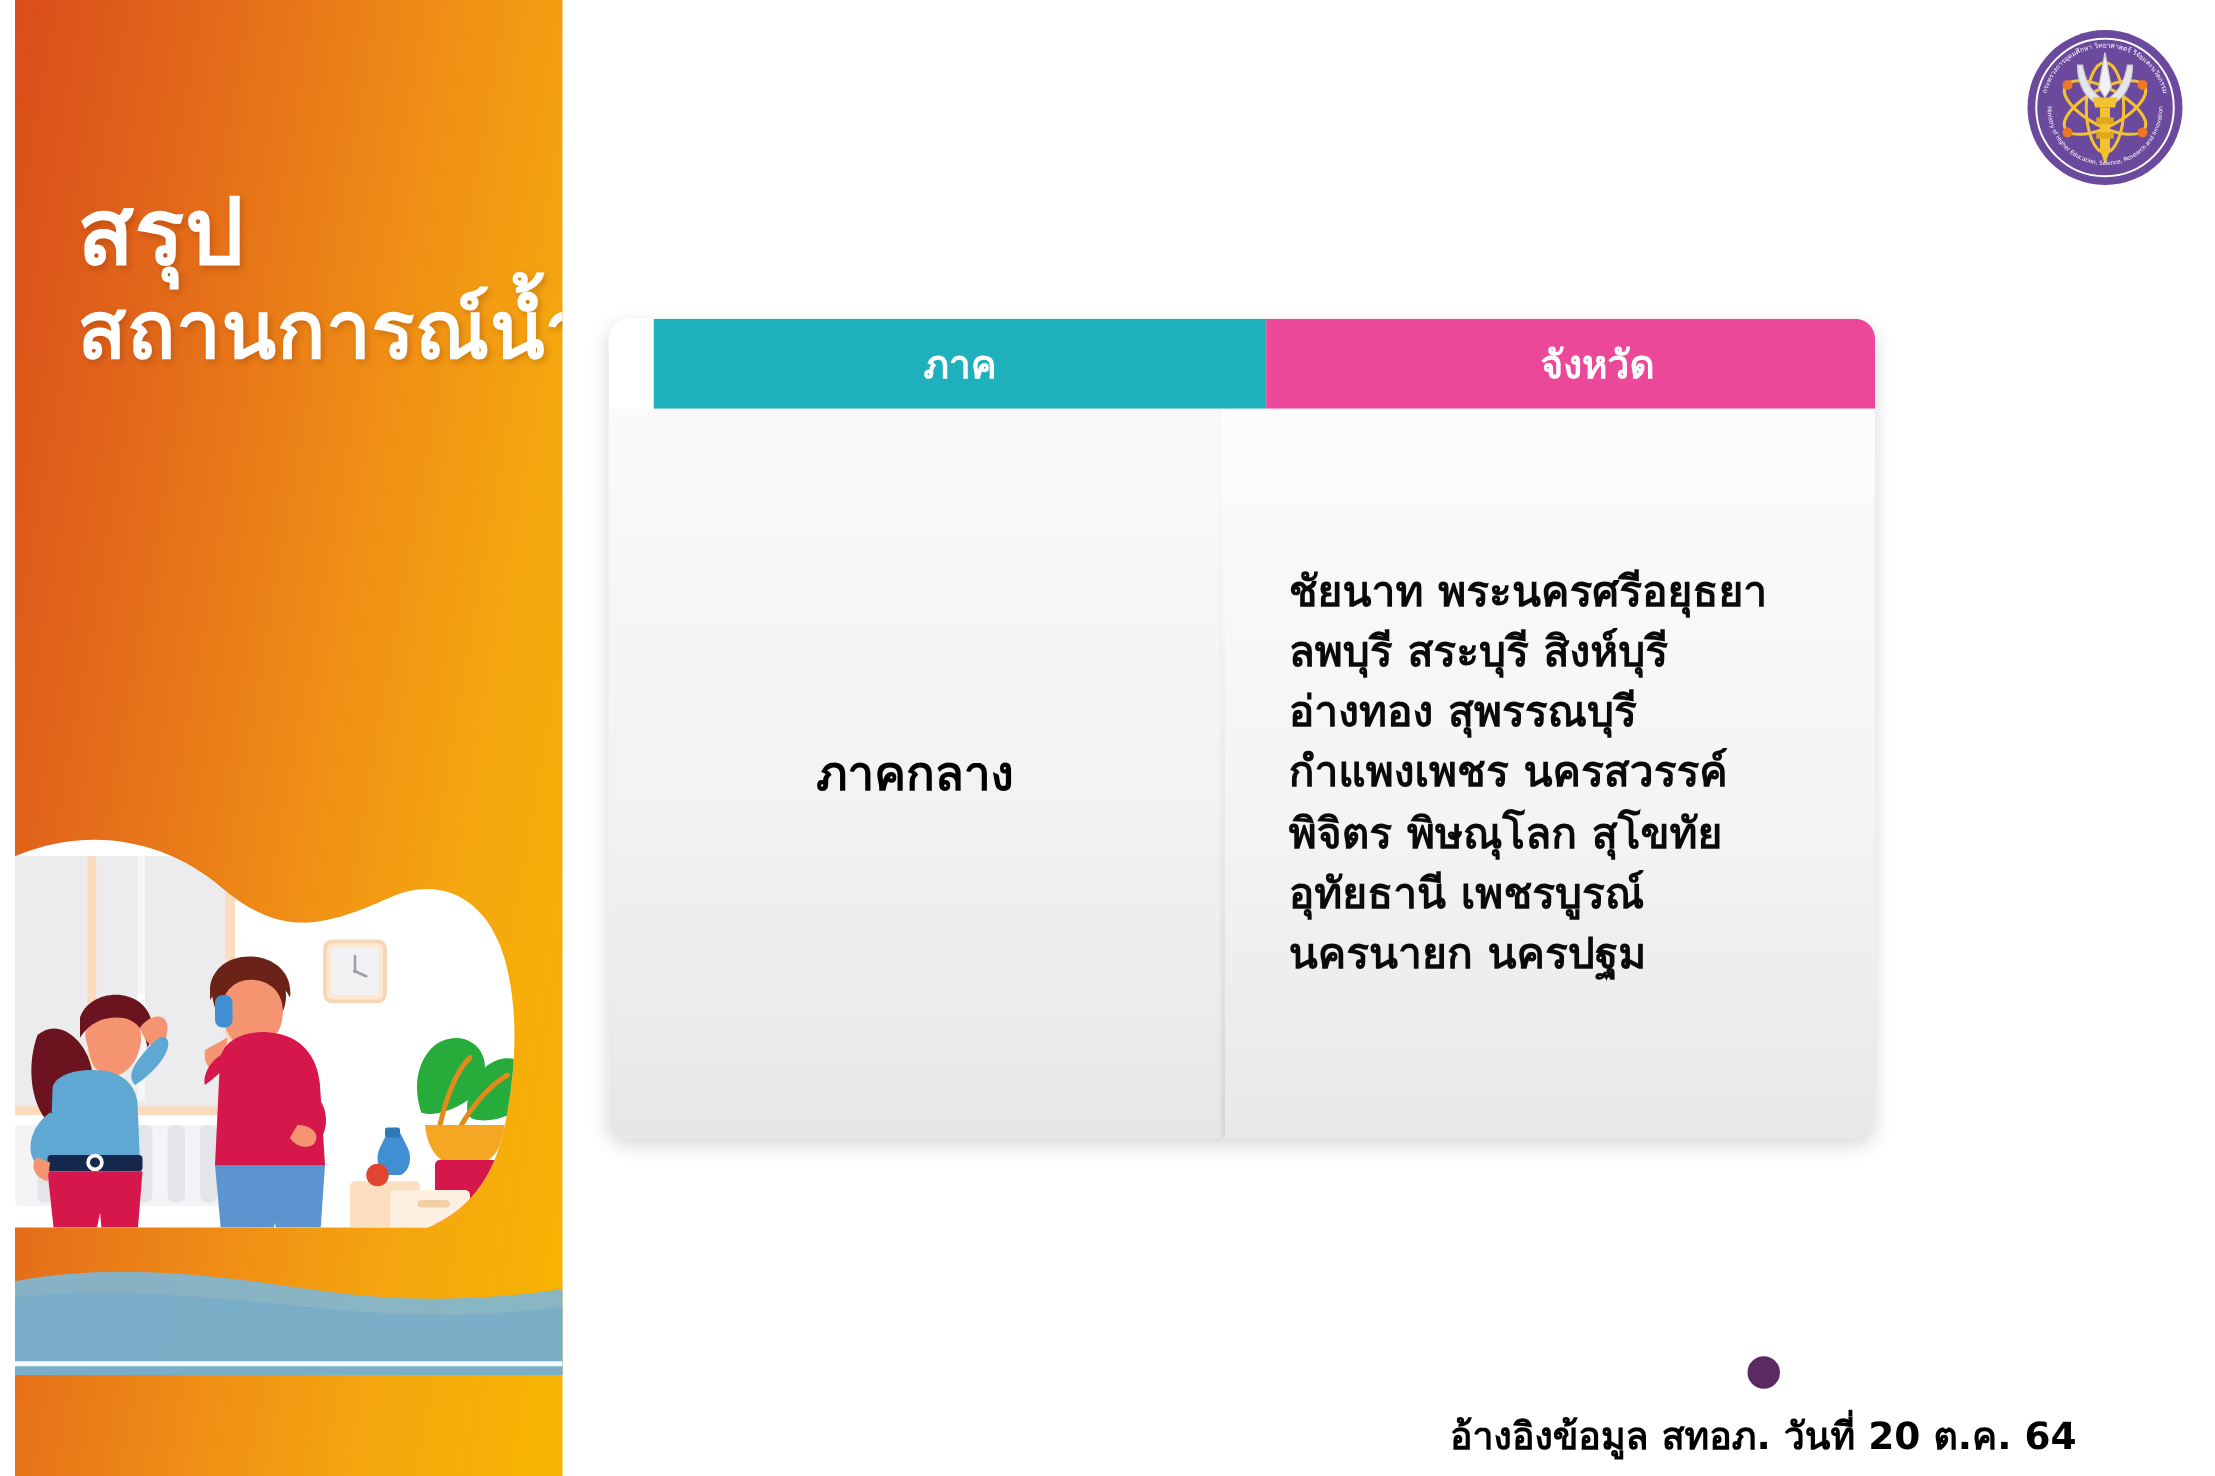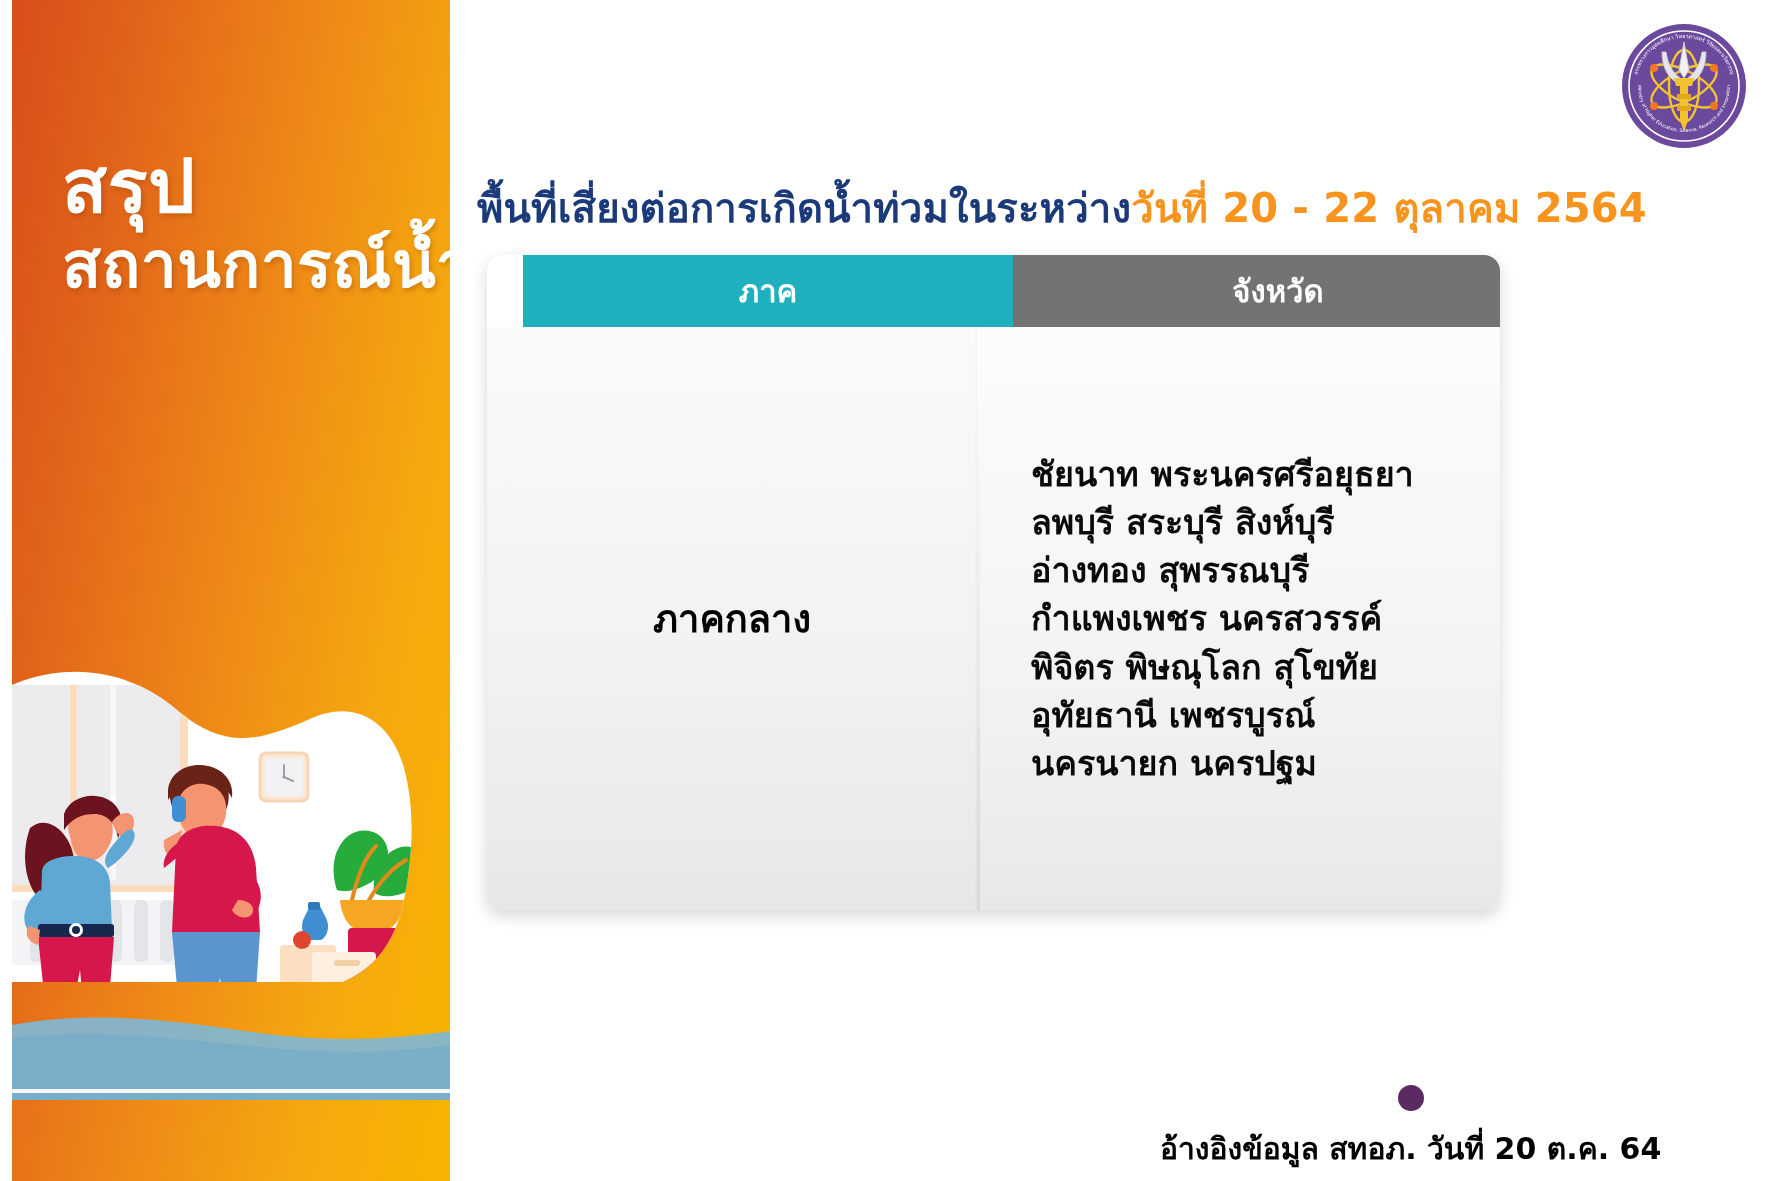--- a/index.html
+++ b/index.html
@@ -47,21 +47,21 @@
     border-radius:16px; overflow:hidden;
     box-shadow:0 6px 16px rgba(0,0,0,.16);
     background:#ffffff;
   }
   .thead{ display:flex; height:72px;padding-left:36px; }
   .th{
     flex:0 0 auto; display:flex; align-items:center; justify-content:center;
     color:#ffffff; font-size:31px; font-weight:bold;
   }
   .th-region{ width:490px; background:#1fb0bd; }
-  .th-province{ width:530px; background:#737373; }
+  .th-province{ width:530px; background:#ec4899; }
 
   .tbody{ display:flex; height:583px;
     background:linear-gradient(180deg,#fcfcfc 0%,#f4f4f5 55%,#e7e8ea 100%); }
   .td{ display:flex; align-items:center; }
   .td-region{
     width:490px; justify-content:center; font-size:38px; font-weight:bold; color:#000000;
     background:linear-gradient(180deg,#fafafa 0%,#f2f2f3 55%,#e6e7e9 100%);
   }
   .col-div{ width:3px; background:linear-gradient(180deg,#ffffff,#d7d8da); box-shadow:1px 0 4px rgba(0,0,0,.10); }
   .td-province{
@@ -256,23 +256,20 @@
 
       <text font-size="5.4" fill="#ffffff" font-family="'DejaVu Sans',sans-serif">
         <textPath href="#arcTop" startOffset="50%" text-anchor="middle">กระทรวงการอุดมศึกษา วิทยาศาสตร์ วิจัยและนวัตกรรม</textPath>
       </text>
       <text font-size="4.6" fill="#ffffff" font-family="'DejaVu Sans',sans-serif">
         <textPath href="#arcBot" startOffset="50%" text-anchor="middle">Ministry of Higher Education, Science, Research and Innovation</textPath>
       </text>
     </svg>
   </div>
 
-  <div class="headline">
-    <span>พื้นที่เสี่ยงต่อการเกิดน้ำท่วมในระหว่าง</span><span class="accent">วันที่ 20 - 22 ตุลาคม 2564</span>
-  </div>
 
   <div class="table">
     <div class="thead">
       <div class="th th-region">ภาค</div>
       <div class="th th-province">จังหวัด</div>
     </div>
     <div class="tbody">
       <div class="td td-region">ภาคกลาง</div>
       <div class="col-div"></div>
       <div class="td td-province">

